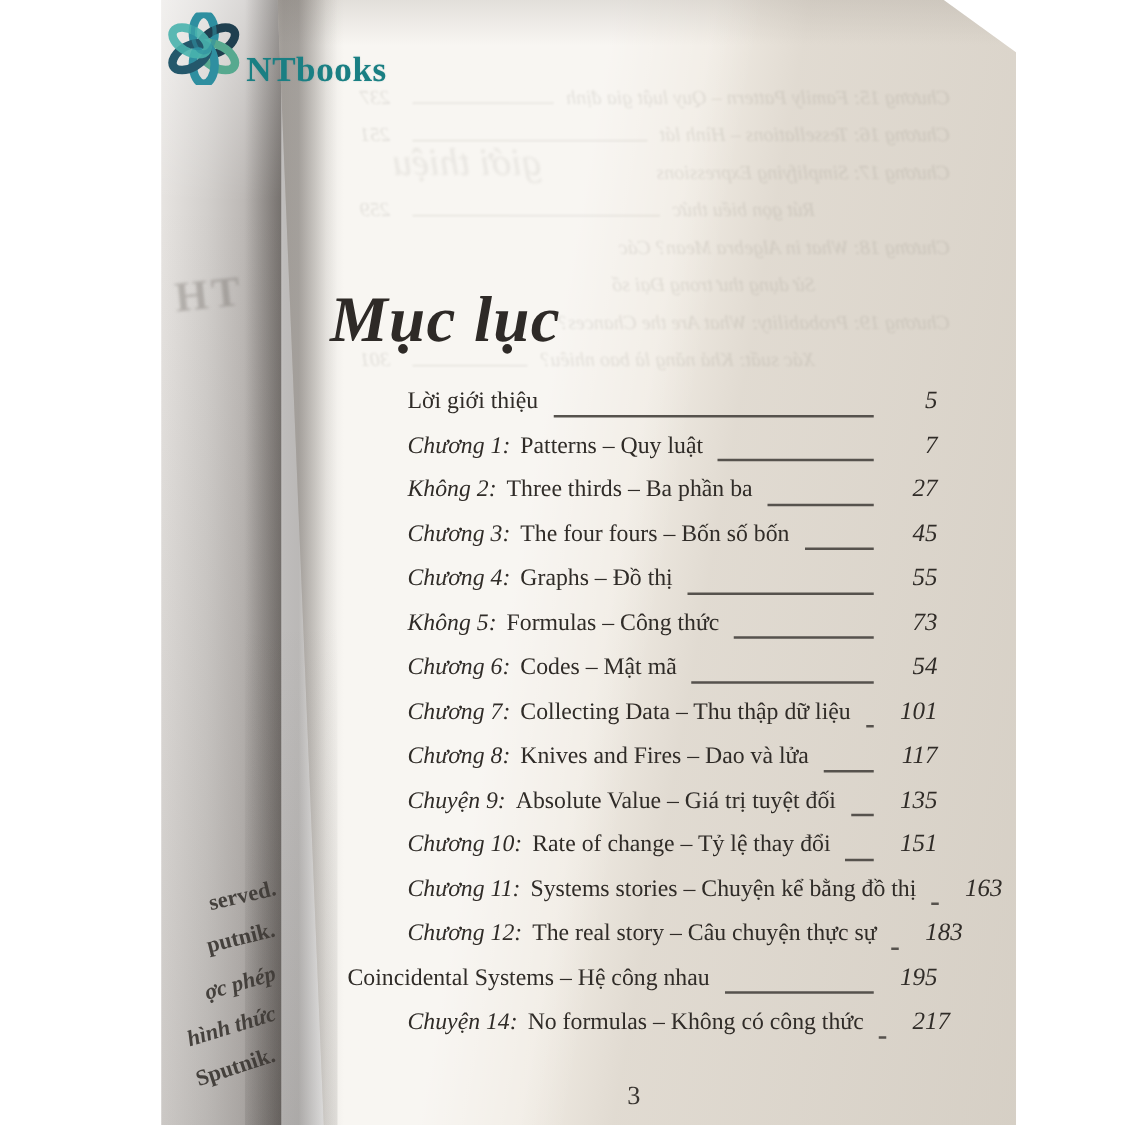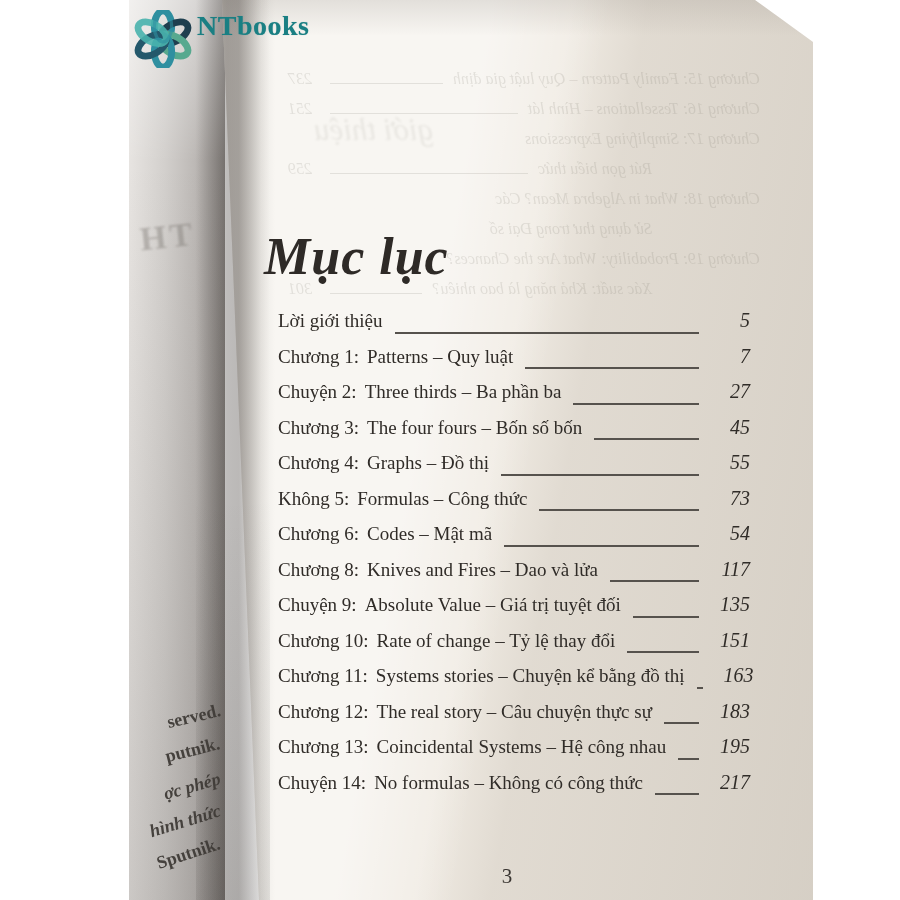--- a/index.html
+++ b/index.html
@@ -78,35 +78,35 @@
   
   .page-title{
     position:absolute;left:42px;top:196px;
     font-style:italic;font-size:52px;color:#2e2a27;letter-spacing:1px;
     line-height:1;
   }
 
   
   .toc{position:absolute;left:56px;top:303px;width:472px;}
   .toc-row{display:flex;align-items:flex-start;line-height:35.5px;white-space:nowrap;color:#302c28;font-size:19px;}
-  .toc-row .chap{margin-right:8px;}
+  .toc-row .chap{font-style:italic;margin-right:8px;margin-left:48px;}
   .toc-row .chap:empty{margin-right:0;}
   .toc-row .leader{flex:1;border-bottom:2px solid #56524d;margin:0 9px 5px 12px;min-width:6px;align-self:flex-end;}
   .toc-row .pg{min-width:42px;text-align:right;font-style:italic;font-size:20px;}
 
   
   .folio{
     position:absolute;left:265px;top:864px;width:40px;text-align:center;
     font-size:21px;color:#3a3632;
   }
 
   
   .logo{
     position:absolute;left:134px;top:10px;z-index:10;
-    display:flex;align-items:flex-start;gap:5px;
+    display:flex;align-items:flex-end;gap:5px;
   }
   .logo-text{
     font-size:28px;font-weight:600;color:#1a7f83;letter-spacing:0.5px;
     text-shadow:0 0 1px rgba(26,127,131,0.4);
   }
 </style>
 </head>
 <body>
 
 <div class="left-page">
@@ -186,21 +186,21 @@
   </div>
 
   <div class="toc-row">
     <span class="chap">Chương 1:</span>
     <span class="ttl">Patterns – Quy luật</span>
     <span class="leader"></span>
     <span class="pg">7</span>
   </div>
 
   <div class="toc-row">
-    <span class="chap">Chuyện 2:</span>
+    <span class="chap">Không 2:</span>
     <span class="ttl">Three thirds – Ba phần ba</span>
     <span class="leader"></span>
     <span class="pg">27</span>
   </div>
 
   <div class="toc-row">
     <span class="chap">Chương 3:</span>
     <span class="ttl">The four fours – Bốn số bốn</span>
     <span class="leader"></span>
     <span class="pg">45</span>
@@ -220,20 +220,26 @@
     <span class="pg">73</span>
   </div>
 
   <div class="toc-row">
     <span class="chap">Chương 6:</span>
     <span class="ttl">Codes – Mật mã</span>
     <span class="leader"></span>
     <span class="pg">54</span>
   </div>
 
+  <div class="toc-row">
+    <span class="chap">Chương 7:</span>
+    <span class="ttl">Collecting Data – Thu thập dữ liệu</span>
+    <span class="leader"></span>
+    <span class="pg">101</span>
+  </div>
 
   <div class="toc-row">
     <span class="chap">Chương 8:</span>
     <span class="ttl">Knives and Fires – Dao và lửa</span>
     <span class="leader"></span>
     <span class="pg">117</span>
   </div>
 
   <div class="toc-row">
     <span class="chap">Chuyện 9:</span>
@@ -257,21 +263,20 @@
   </div>
 
   <div class="toc-row">
     <span class="chap">Chương 12:</span>
     <span class="ttl">The real story – Câu chuyện thực sự</span>
     <span class="leader"></span>
     <span class="pg">183</span>
   </div>
 
   <div class="toc-row">
-    <span class="chap">Chương 13:</span>
     <span class="ttl">Coincidental Systems – Hệ công nhau</span>
     <span class="leader"></span>
     <span class="pg">195</span>
   </div>
 
   <div class="toc-row">
     <span class="chap">Chuyện 14:</span>
     <span class="ttl">No formulas – Không có công thức</span>
     <span class="leader"></span>
     <span class="pg">217</span>

